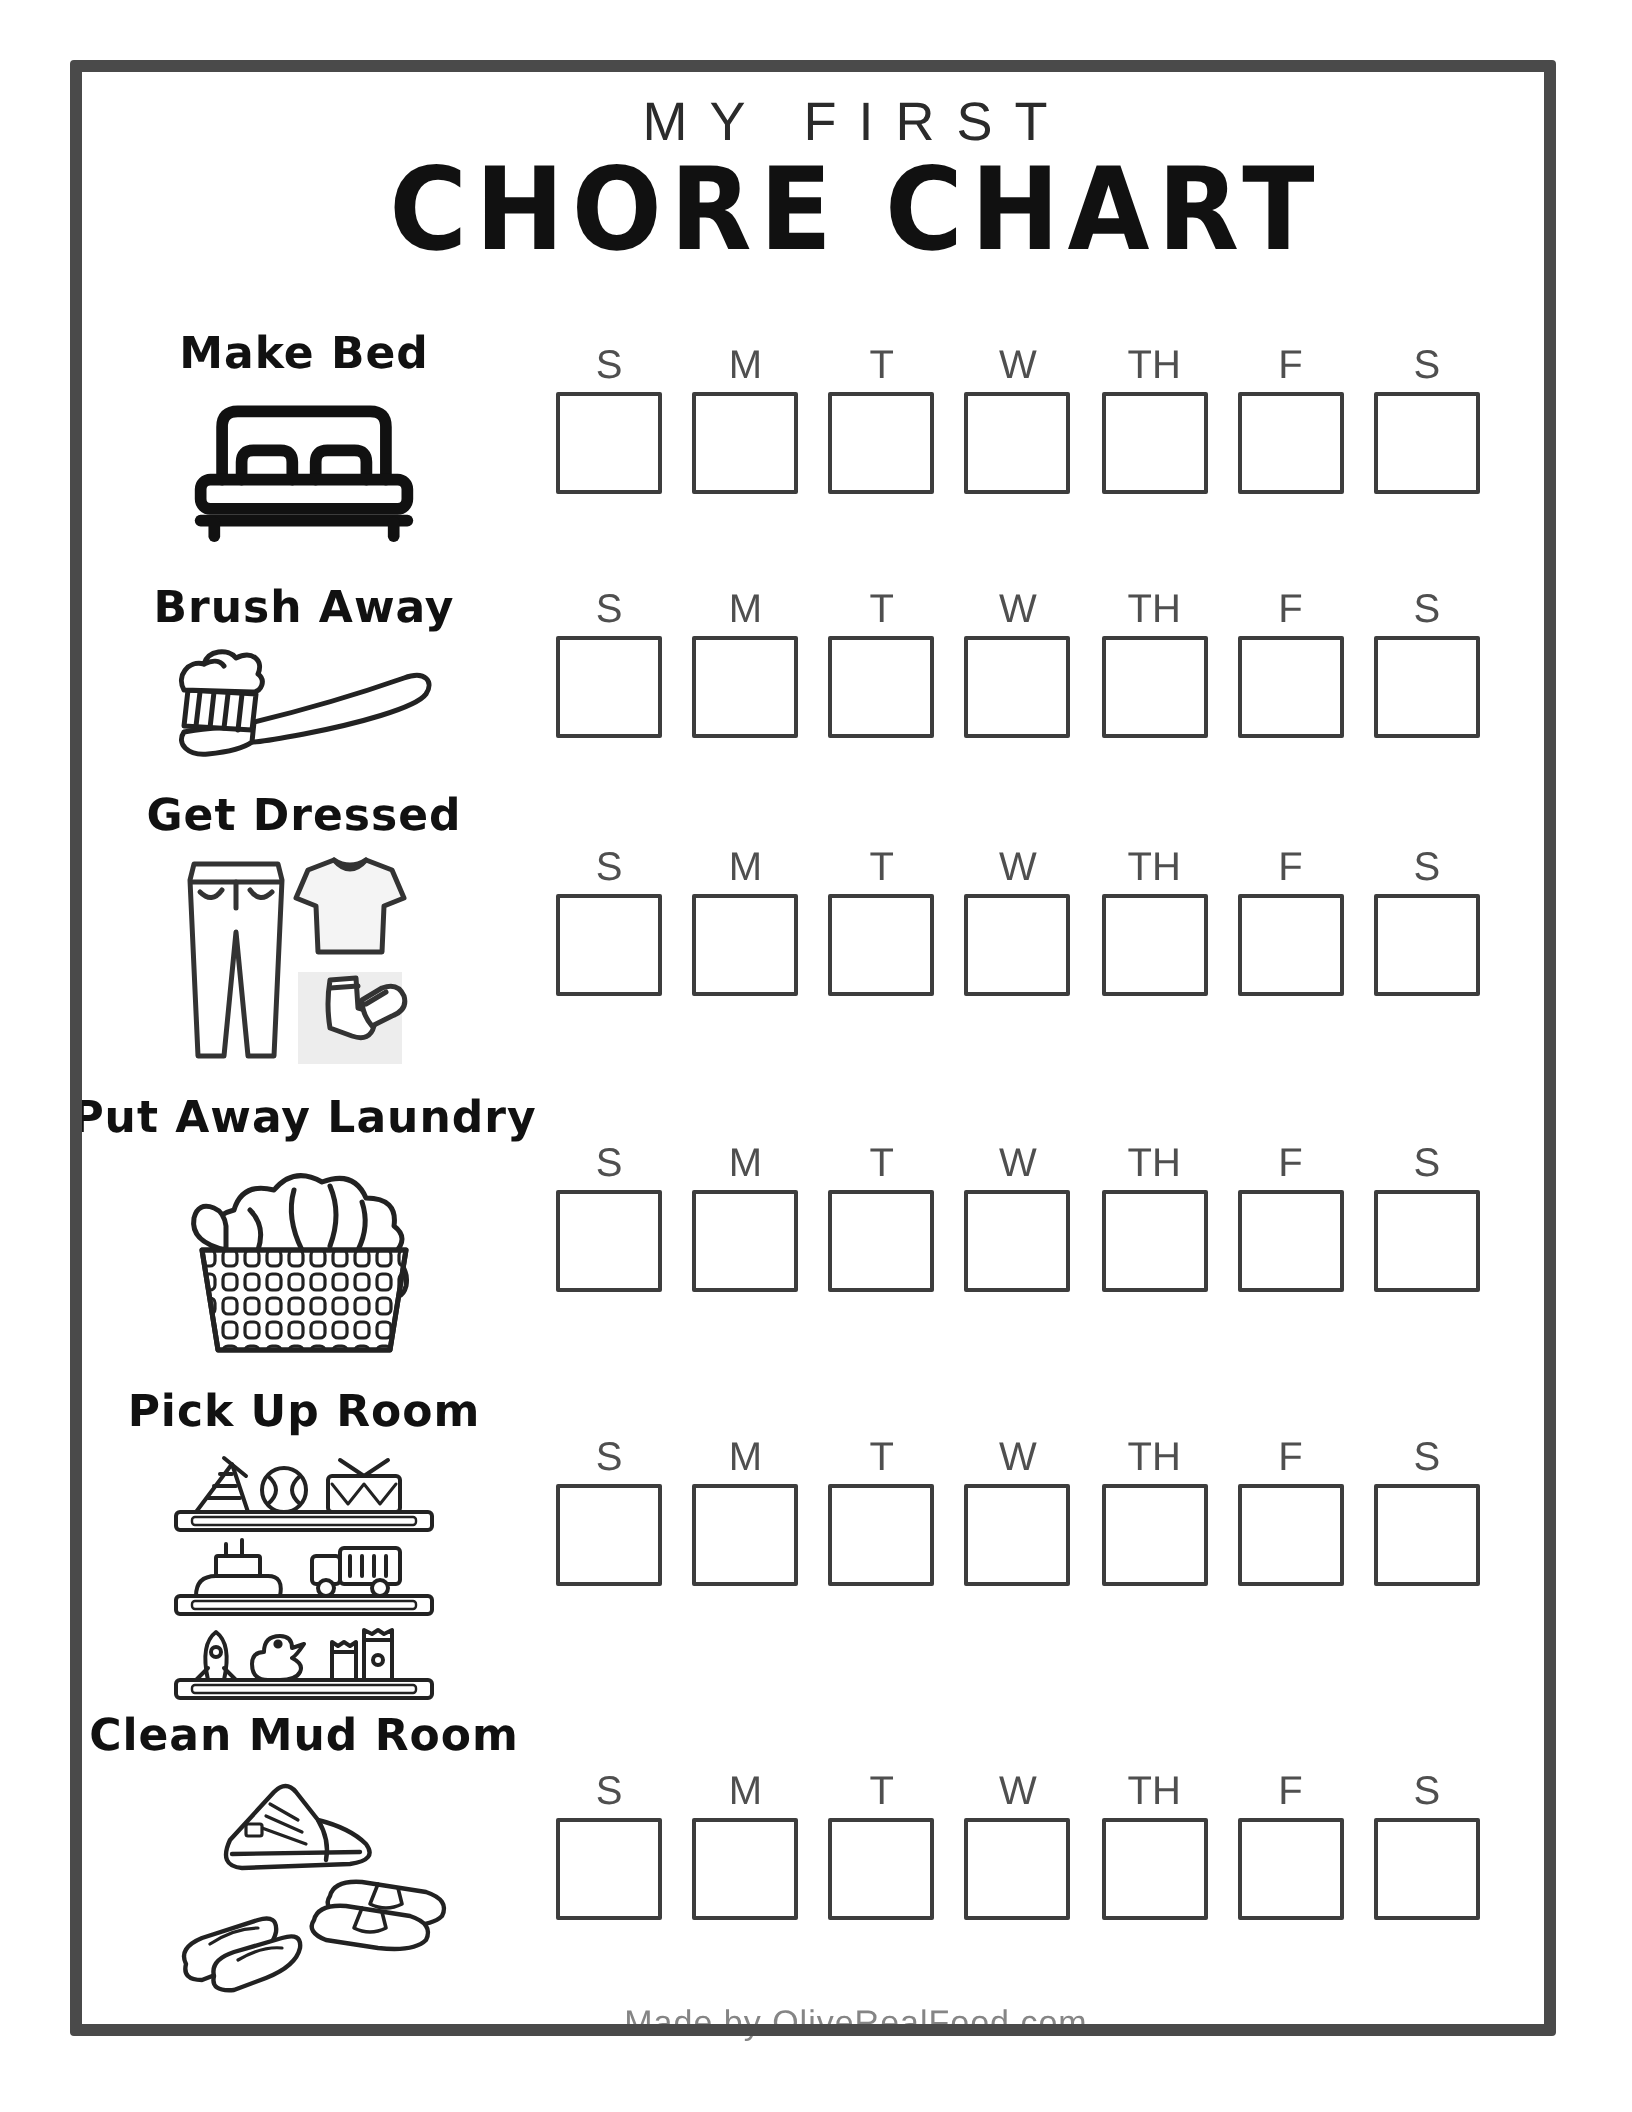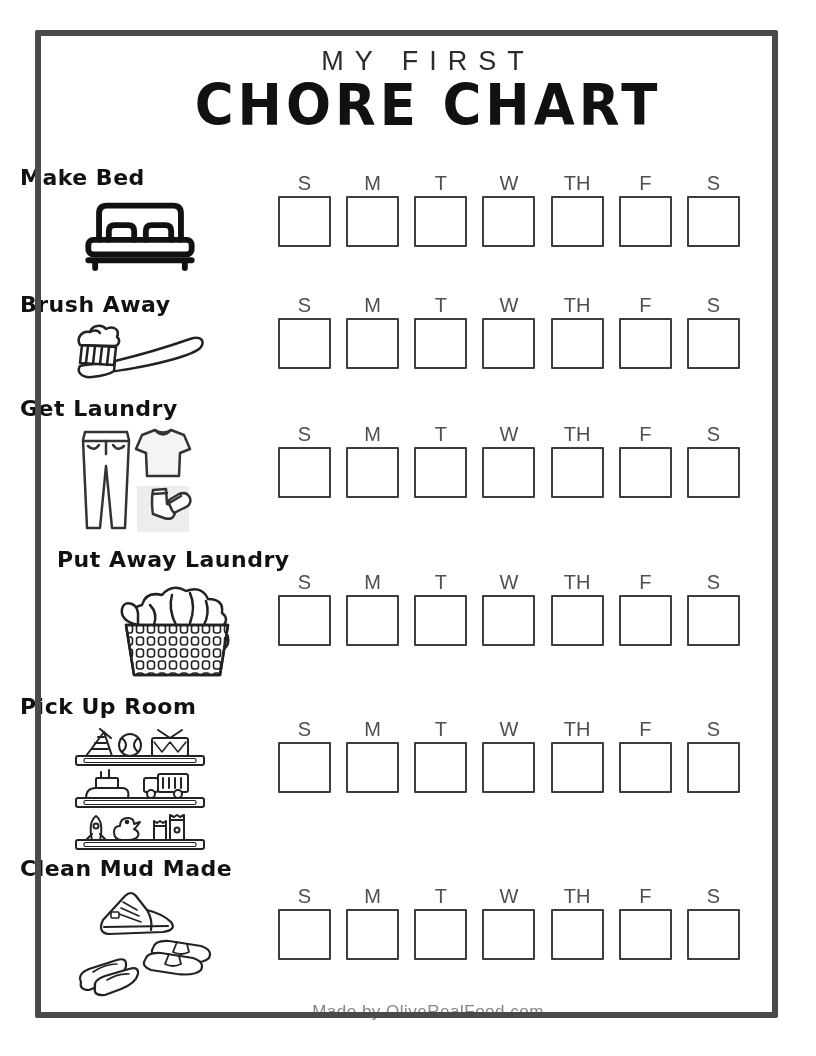--- a/index.html
+++ b/index.html
@@ -33,21 +33,21 @@
     font-size:27px;font-weight:300;letter-spacing:11px;color:#2b2b2b;
     font-family:"Liberation Sans", sans-serif;
   }
   .title-main{
     font-size:53px;font-weight:800;letter-spacing:4px;color:var(--ink);
     font-family:"DejaVu Sans", sans-serif;
     transform:scaleY(1.08);
     margin-top:-2px;
   }
   .chore-block{
-    position:absolute;left:20px;width:240px;text-align:left;z-index:2;
+    position:absolute;left:32px;width:240px;text-align:center;z-index:2;
   }
   .chore-label{
     font-size:22px;font-weight:700;color:var(--ink);
     font-family:"DejaVu Sans", sans-serif;
     letter-spacing:0.5px;
     margin-bottom:3px;
   }
   .chore-icon{display:flex;justify-content:center;}
   .week{
     position:absolute;left:278px;width:462px;
@@ -68,21 +68,21 @@
     box-sizing:border-box;
   }
   .footer{
     position:absolute;top:1002px;left:0;width:100%;text-align:center;
     font-size:17px;color:var(--footer-text);letter-spacing:0.5px;z-index:5;
   }
   
   .cb-1{top:165px;} .wk-1{top:173px;}
   .cb-2{top:292px;} .wk-2{top:295px;}
   .cb-3{top:396px;} .wk-3{top:424px;}
-  .cb-4{top:547px;margin-left:37px;} .wk-4{top:572px;}
+  .cb-4{top:547px;} .wk-4{top:572px;}
   .cb-5{top:694px;} .wk-5{top:719px;}
   .cb-6{top:856px;} .wk-6{top:886px;}
   svg{display:block;}
 </style>
 </head>
 <body>
 
 <div class="page">
 
   <div class="frame"></div>
@@ -182,21 +182,21 @@
         <span class="day-label">F</span>
         <div class="day-checkbox"></div>
       </div>
       <div class="day-cell">
         <span class="day-label">S</span>
         <div class="day-checkbox"></div>
       </div>
     </div>
 
   <div class="chore-block cb-3">
-    <div class="chore-label">Get Laundry</div>
+    <div class="chore-label">Get Dressed</div>
     <div class="chore-icon">
       <svg width="130" height="110" viewBox="0 0 130 110">
         <g fill="#fff" stroke="#333" stroke-width="2.5" stroke-linejoin="round" stroke-linecap="round">
           <path d="M10 8 H52 L54 16 L50 104 H37 L31 42 L25 104 H12 L8 16 Z"></path>
           <line x1="9" y1="17" x2="53" y2="17"></line>
           <path d="M13 22 Q19 28 24 21" fill="none"></path>
           <path d="M49 22 Q43 28 38 21" fill="none"></path>
           <line x1="31" y1="17" x2="31" y2="30"></line>
           <path d="M80 6 Q88 11 96 6 L109 11 L115 25 L105 29 L104 52 H72 L71 29 L61 25 L67 11 Z" fill="#f4f4f4"></path>
           <path d="M80 6 Q88 15 96 6" fill="none"></path>
@@ -368,21 +368,21 @@
         <span class="day-label">F</span>
         <div class="day-checkbox"></div>
       </div>
       <div class="day-cell">
         <span class="day-label">S</span>
         <div class="day-checkbox"></div>
       </div>
     </div>
 
   <div class="chore-block cb-6">
-    <div class="chore-label">Clean Mud Made</div>
+    <div class="chore-label">Clean Mud Room</div>
     <div class="chore-icon">
       <svg width="162" height="118" viewBox="0 0 162 118">
         <g fill="#fff" stroke="#222" stroke-width="2.2" stroke-linejoin="round" stroke-linecap="round">
           <path d="M44 36 L66 12 Q72 6 77 12 L88 26 Q104 30 112 38 Q118 46 104 48 L50 50 Q38 49 44 36 Z"></path>
           <path d="M45 43 L109 42" fill="none"></path>
           <path d="M88 26 Q94 36 92 46" fill="none"></path>
           <path d="M64 18 L78 26 M62 24 L80 32 M60 30 L82 38" fill="none" stroke-width="1.6"></path>
           <rect x="52" y="28" width="8" height="6" rx="1" stroke-width="1.6"></rect>
           <path d="M94 64 Q96 56 110 57 L142 62 Q154 66 150 74 Q144 80 126 78 L100 74 Q90 70 94 64 Z"></path>
           <path d="M118 58 L114 68 Q122 72 130 68 L128 60" fill="none" stroke-width="1.8"></path>

